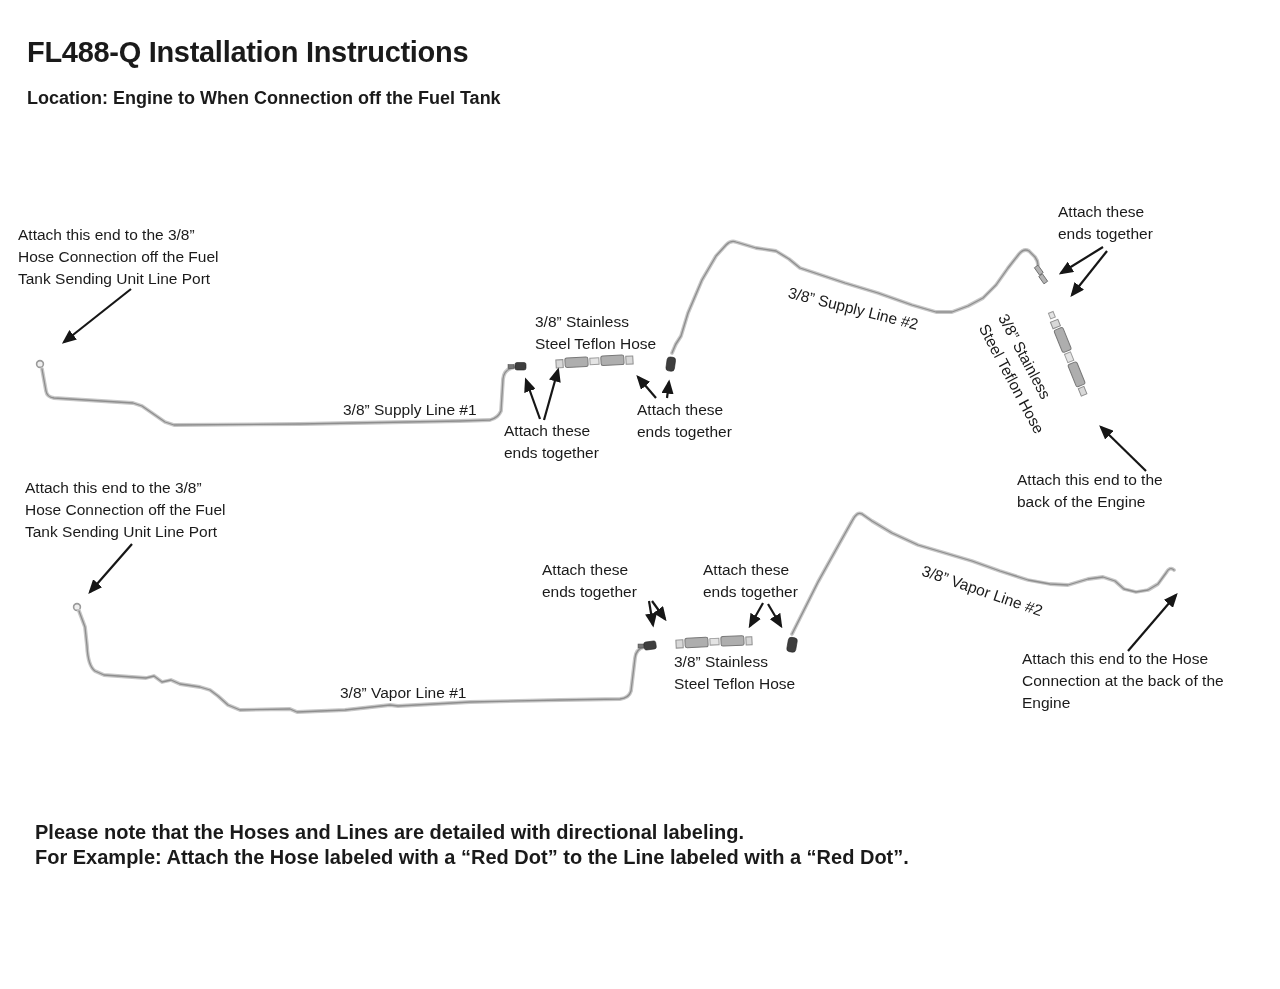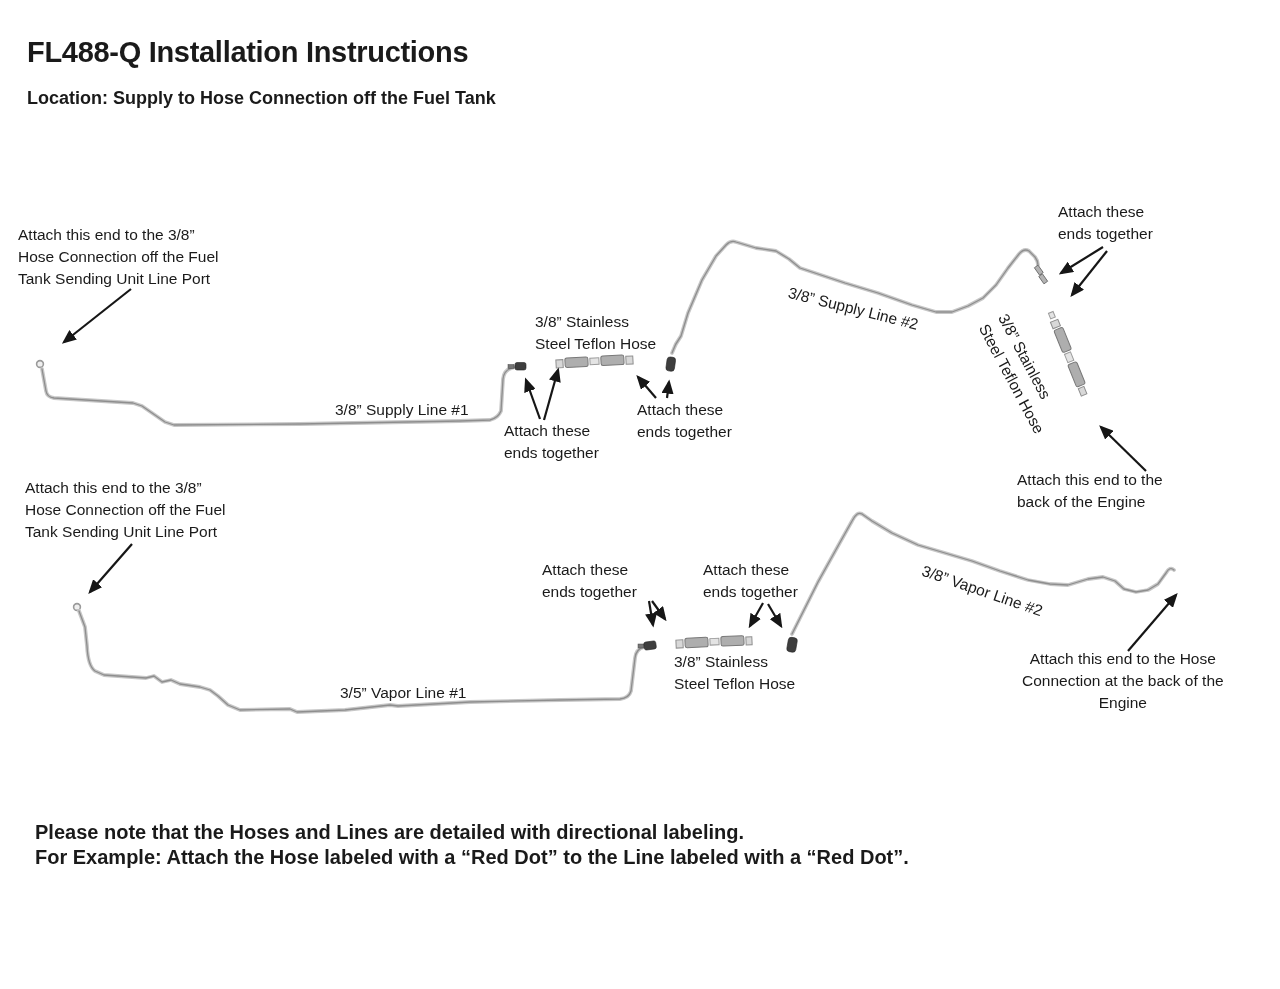--- a/index.html
+++ b/index.html
@@ -22,35 +22,35 @@
   
   .title{position:absolute;left:27px;top:36px;margin:0;font-size:29px;font-weight:bold;letter-spacing:-.3px;}
   .subtitle{position:absolute;left:27px;font-size:18px;font-weight:bold;}
   .loc{top:88px;}
   .intro{top:143px;}
   .lbl{position:absolute;font-size:15.5px;line-height:1.42;white-space:pre-line;}
   .lbl.center{text-align:left;}
   .footer{position:absolute;left:35px;top:820px;font-size:20px;font-weight:bold;line-height:25px;white-space:pre-line;}
   
   .supply-tank{left:18px;top:224px;width:225px;}
-  .supply-line1{left:335px;top:399px;text-align:center;}
+  .supply-line1{left:343px;top:399px;text-align:center;}
   .supply-hose1{left:535px;top:311px;}
   .supply-attach-ml{left:504px;top:420px;}
   .supply-attach-mr{left:637px;top:399px;}
   .supply-line2{left:791px;top:282px;transform:rotate(14deg);transform-origin:left top;}
   .supply-attach-tr{left:1058px;top:201px;}
   .supply-hose2{left:1012px;top:310px;transform:rotate(62deg);transform-origin:left top;}
   .supply-engine{left:1017px;top:469px;}
   .vapor-tank{left:25px;top:477px;width:225px;}
   .vapor-line1{left:340px;top:682px;}
   .vapor-attach-bl{left:542px;top:559px;}
   .vapor-attach-br{left:703px;top:559px;}
   .vapor-hose{left:674px;top:651px;}
   .vapor-line2{left:926px;top:560px;transform:rotate(19deg);transform-origin:left top;}
-  .vapor-engine{left:1022px;top:648px;text-align:center;}
+  .vapor-engine{left:1022px;top:648px;}
 </style>
 </head>
 <body>
 
 <div class="page">
 
   <svg class="art" viewBox="0 0 1280 989">
     <defs>
       <marker id="ah" markerWidth="6.5" markerHeight="5.5" refX="5.3" refY="2.75" orient="auto">
         <path d="M0,0 L6.5,2.75 L0,5.5 z" fill="#161616"></path>
@@ -132,21 +132,21 @@
     <path class="arrow" d="M 1146 471 L 1101 427"></path>
     <path class="arrow" d="M 132 544 L 90 592"></path>
     <path class="arrow" d="M 649 601 L 653 625"></path>
     <path class="arrow" d="M 652 601 L 665 619"></path>
     <path class="arrow" d="M 763 603 L 750 626"></path>
     <path class="arrow" d="M 768 604 L 781 626"></path>
     <path class="arrow" d="M 1128 651 L 1176 595"></path>
   </svg>
 
   <h1 class="title">FL488-Q Installation Instructions</h1>
-  <div class="subtitle loc">Location: Supply to Hose Connection off the Fuel Tank</div>
+  <div class="subtitle loc">Location: Engine to When Connection off the Fuel Tank</div>
 
   <div class="lbl center supply-tank">Attach this end to the 3/8”
 Hose Connection off the Fuel
 Tank Sending Unit Line Port</div>
   <div class="lbl supply-line1">3/8” Supply Line #1</div>
   <div class="lbl supply-hose1">3/8” Stainless
 Steel Teflon Hose</div>
   <div class="lbl supply-attach-ml">Attach these
 ends together</div>
   <div class="lbl supply-attach-mr">Attach these
@@ -155,21 +155,21 @@
   <div class="lbl supply-attach-tr">Attach these
 ends together</div>
   <div class="lbl supply-hose2">3/8” Stainless
 Steel Teflon Hose</div>
   <div class="lbl supply-engine">Attach this end to the
 back of the Engine</div>
 
   <div class="lbl center vapor-tank">Attach this end to the 3/8”
 Hose Connection off the Fuel
 Tank Sending Unit Line Port</div>
-  <div class="lbl vapor-line1">3/5” Vapor Line #1</div>
+  <div class="lbl vapor-line1">3/8” Vapor Line #1</div>
   <div class="lbl vapor-attach-bl">Attach these
 ends together</div>
   <div class="lbl vapor-attach-br">Attach these
 ends together</div>
   <div class="lbl vapor-hose">3/8” Stainless
 Steel Teflon Hose</div>
   <div class="lbl vapor-line2">3/8” Vapor Line #2</div>
   <div class="lbl vapor-engine">Attach this end to the Hose
 Connection at the back of the
 Engine</div>

